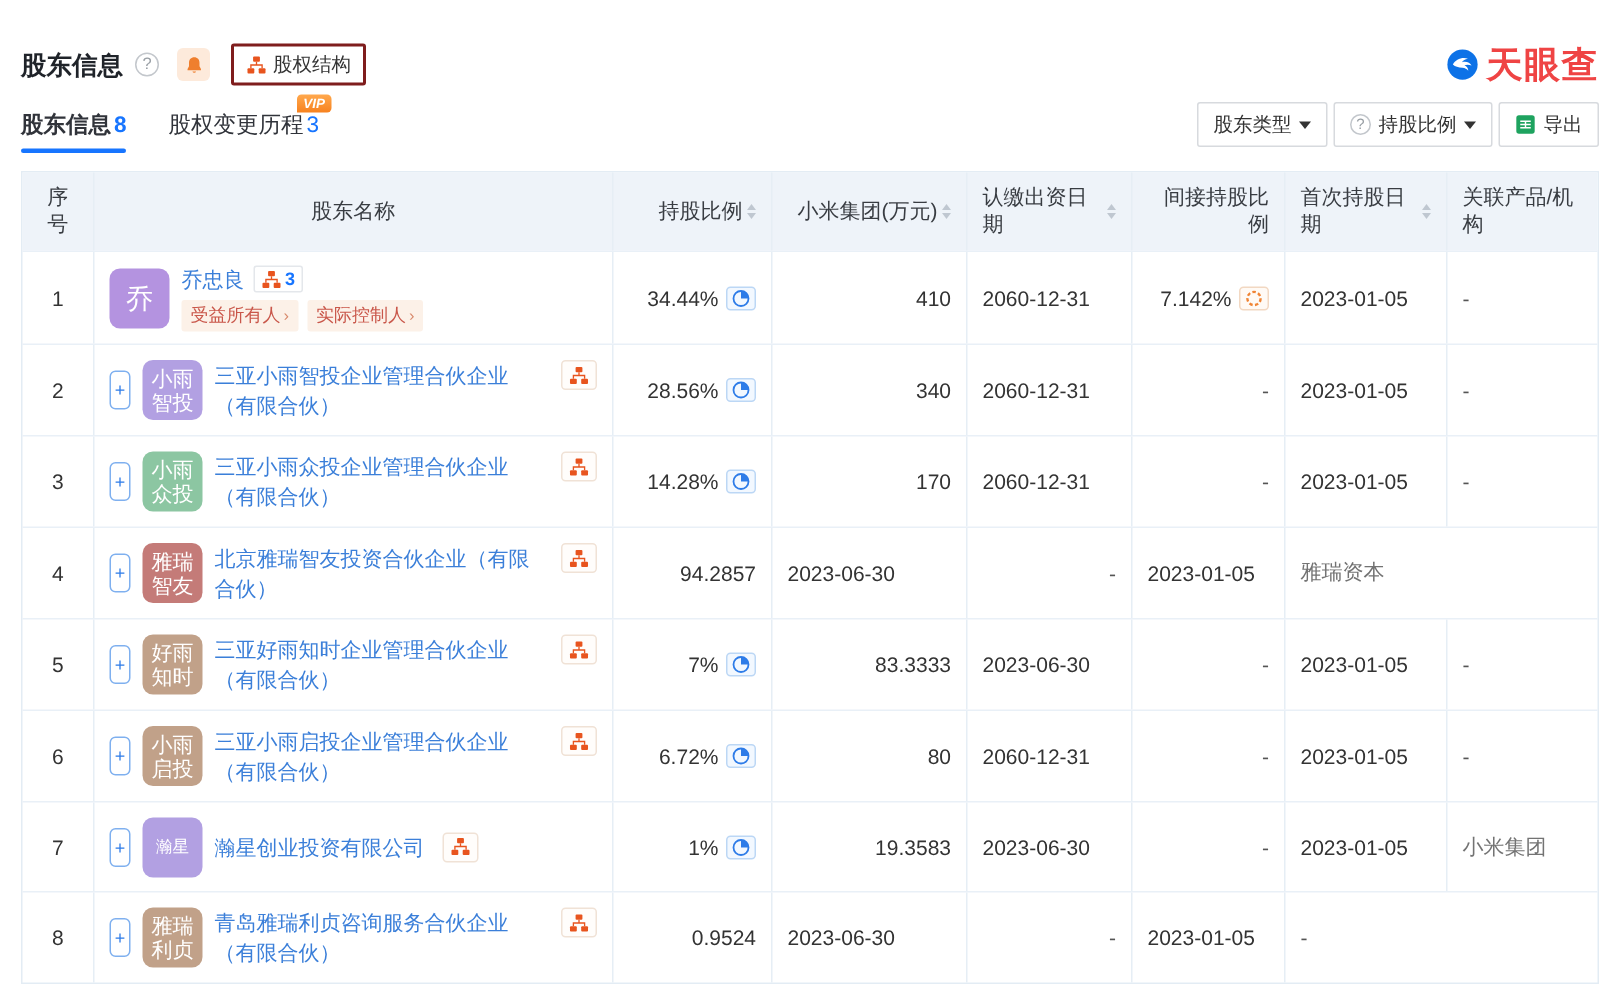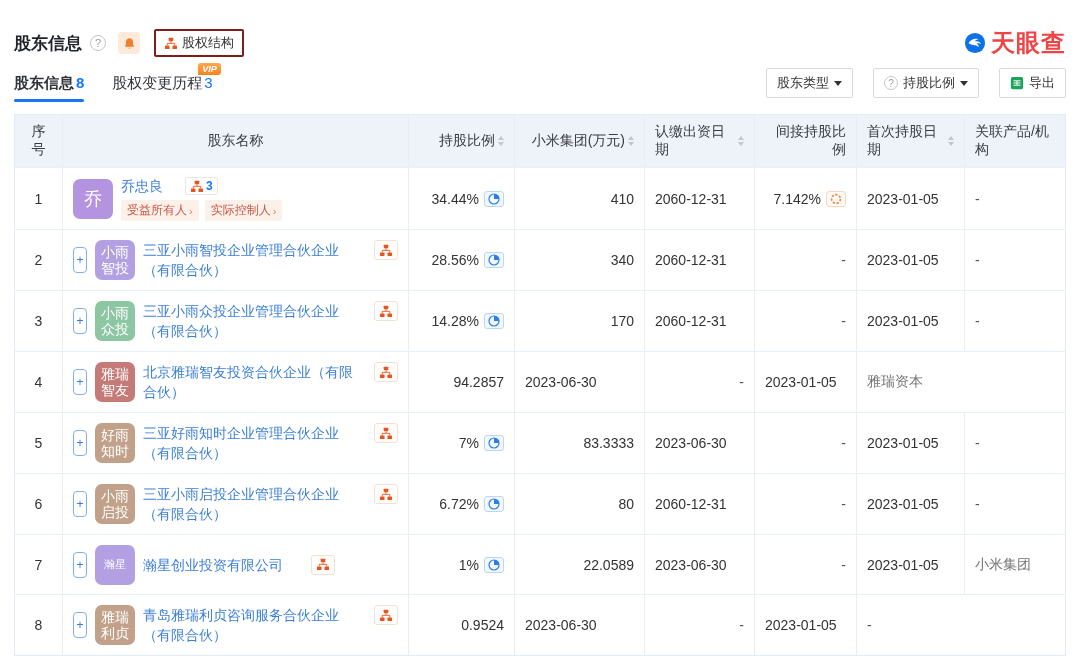--- a/index.html
+++ b/index.html
@@ -22,21 +22,21 @@
 
   
   .tabs-row { display:flex; align-items:flex-end; justify-content:space-between; margin-top:14px; height:32px; }
   .tabs { display:flex; gap:28px; align-items:flex-end; }
   .tab { position:relative; font-size:15px; color:#30333a; padding-bottom:9px; cursor:pointer; }
   .tab .cnt { color:#1775ff; margin-left:2px; }
   .tab.active { font-weight:bold; }
   .tab.active::after { content:""; position:absolute; left:0; right:0; bottom:0; height:3px; background:#1775ff; border-radius:2px; }
   .vip-badge { position:absolute; top:-11px; right:-8px; background:linear-gradient(180deg,#ffa84d,#f7821f);
     color:#fff; font-size:9px; font-weight:bold; font-style:italic; padding:1px 4px; border-radius:3px 3px 3px 0; }
-  .toolbar { display:flex; gap:20px; padding-bottom:4px; }
+  .toolbar { display:flex; gap:4px; padding-bottom:4px; }
   .tool-btn { display:inline-flex; align-items:center; gap:5px; height:30px; padding:0 10px;
     border:1px solid #d7dade; border-radius:2px; background:#fff; font-size:13px; color:#333; cursor:pointer; }
   .caret-down { width:0; height:0; border-left:4px solid transparent; border-right:4px solid transparent;
     border-top:5px solid #333; display:inline-block; }
   .qmark { width:14px; height:14px; border:1px solid #c3c7cc; border-radius:50%; color:#9aa0a6;
     font-size:10px; display:inline-flex; align-items:center; justify-content:center; }
 
   
   .table { margin-top:12px; border:1px solid #e3ecf4; border-bottom:1px solid #e3ecf4; }
   .tr { display:grid; grid-template-columns:48px 346px 106px 130px 110px 102px 108px 1fr; }
@@ -56,21 +56,21 @@
 
   
   .name-cell { gap:8px; align-items:center; }
   .expand-toggle { width:14px; height:26px; border:1px solid #7fb0ef; border-radius:4px; color:#2e7ce8;
     display:inline-flex; align-items:center; justify-content:center; font-size:12px; flex:none; cursor:pointer; background:#fff; }
   .avatar { width:40px; height:40px; border-radius:7px; color:#fff; flex:none;
     display:flex; align-items:center; justify-content:center; font-size:18px; overflow:hidden; }
   .avatar .g4 { display:grid; grid-template-columns:repeat(2,1fr); font-size:14px; line-height:1.15; text-align:center; }
   .avatar .g2 { font-size:11px; letter-spacing:0; }
   .name-body { flex:1; min-width:0; }
-  .name-line { display:flex; align-items:center; gap:22px; }
+  .name-line { display:flex; align-items:center; gap:6px; }
   a.name-link { color:#3b7fd9; text-decoration:none; font-size:14px; line-height:1.45; cursor:pointer; }
   .assoc-badge { display:inline-flex; align-items:center; gap:2px; border:1px solid #e4e7eb; border-radius:2px;
     padding:1px 4px; font-size:12px; color:#1775ff; background:#fff; cursor:pointer; }
   .tags { display:flex; gap:6px; margin-top:4px; }
   .tag { background:#fcf1e8; color:#c9574a; font-size:12px; padding:2px 6px; border-radius:2px;
     display:inline-flex; align-items:center; cursor:pointer; }
   .tag i { font-style:normal; color:#d8896b; margin-left:2px; font-size:11px; }
   .struct-box { align-self:flex-start; margin-top:2px; border:1px solid #f0e2d6; background:#fffdfb;
     border-radius:3px; width:24px; height:20px; display:inline-flex; align-items:center; justify-content:center;
     flex:none; cursor:pointer; }
@@ -491,21 +491,21 @@
         <div class="cell al-r">
           <span class="num">1%</span>
           <span class="pie-box">
             <svg width="12" height="12" viewBox="0 0 12 12">
               <circle cx="6" cy="6" r="5" fill="none" stroke="#2e7ce8" stroke-width="1.2"></circle>
               <path d="M6 6V1a5 5 0 0 1 5 5z" fill="#2e7ce8"></path>
             </svg>
           </span>
         </div>
         <div class="cell al-r">
-          <span class="num">22.0589</span>
+          <span class="num">19.3583</span>
         </div>
         <div class="cell">2023-06-30</div>
         <div class="cell al-r">
           <span class="dash">-</span>
         </div>
         <div class="cell">2023-01-05</div>
         <div class="cell">
           <a class="rel-link">小米集团</a>
         </div>
       </div>

